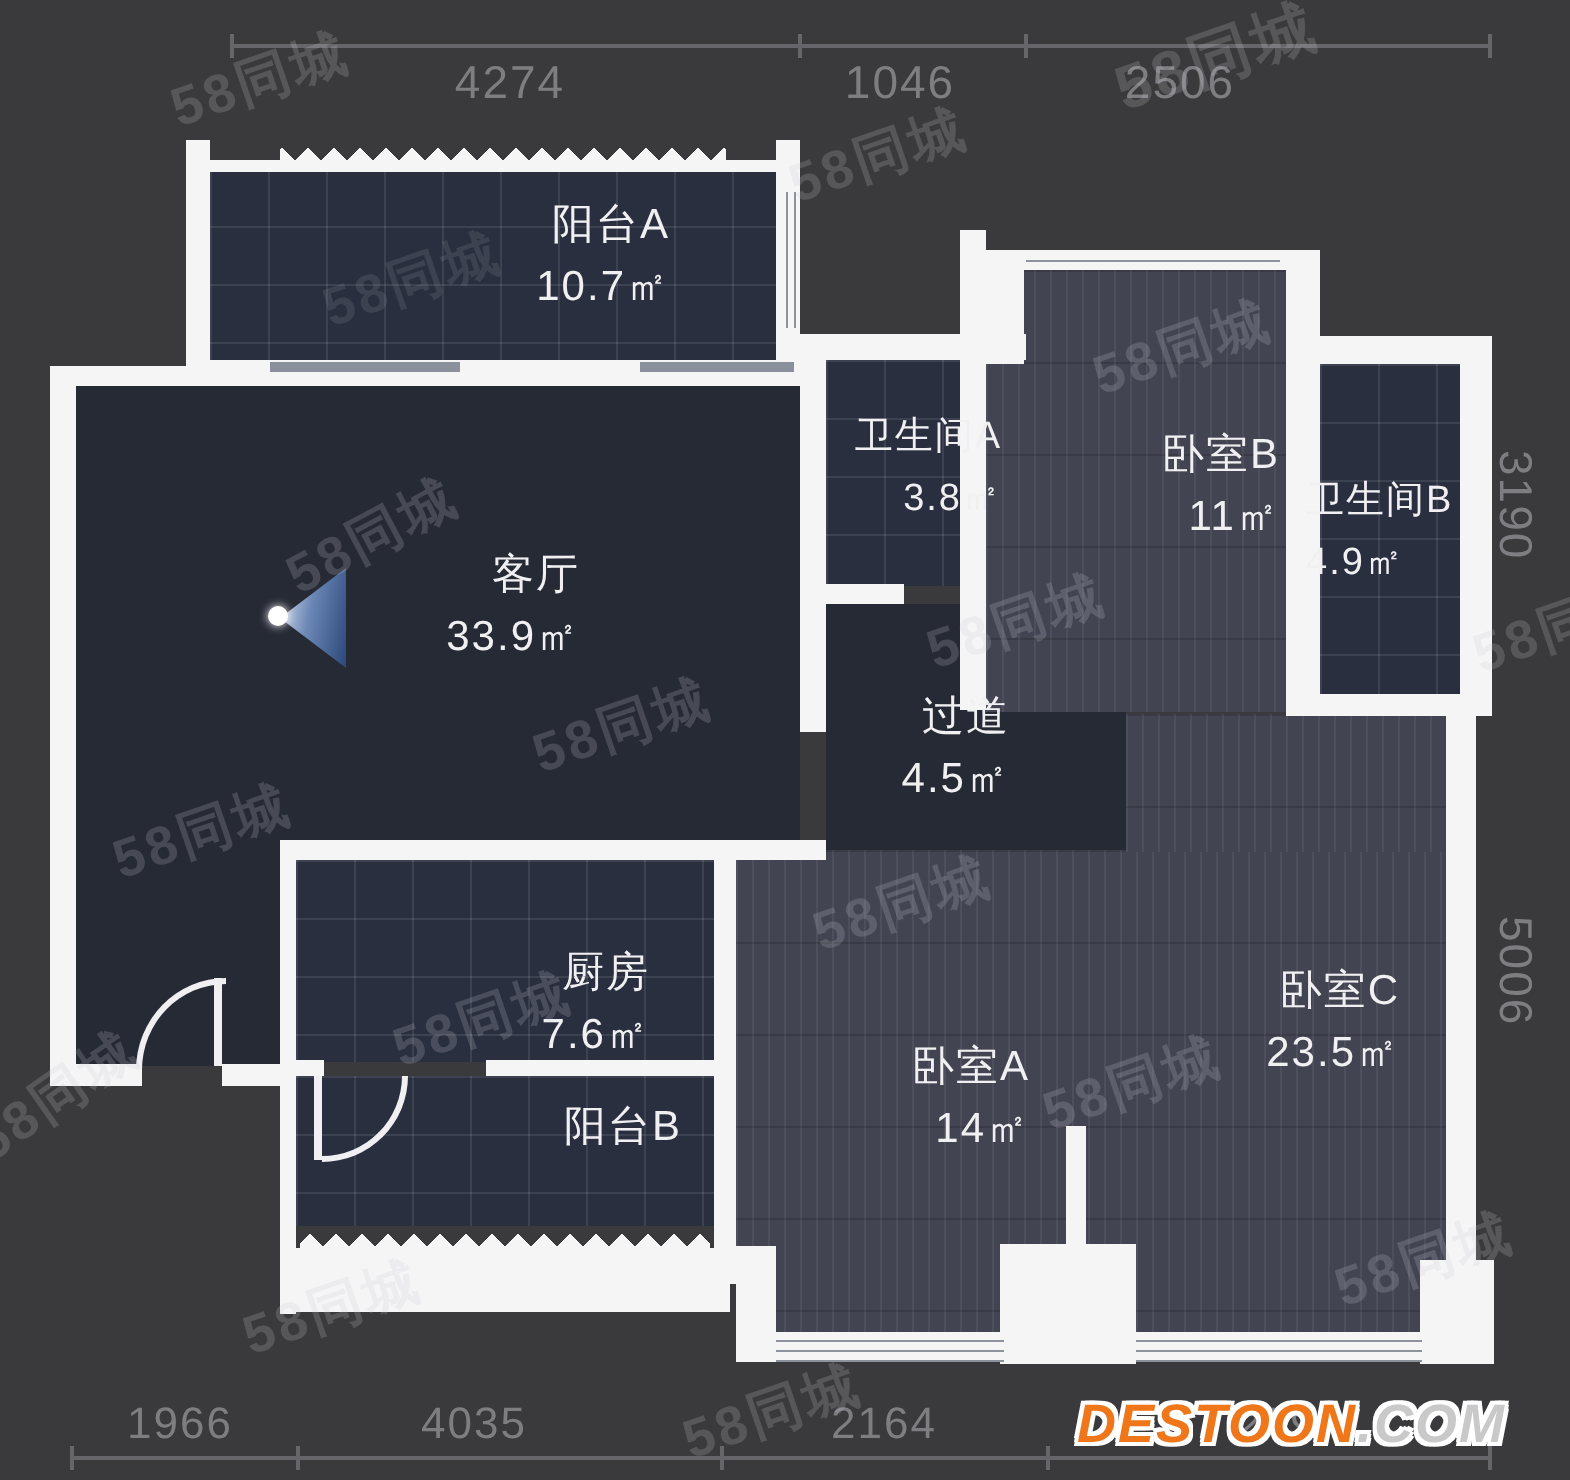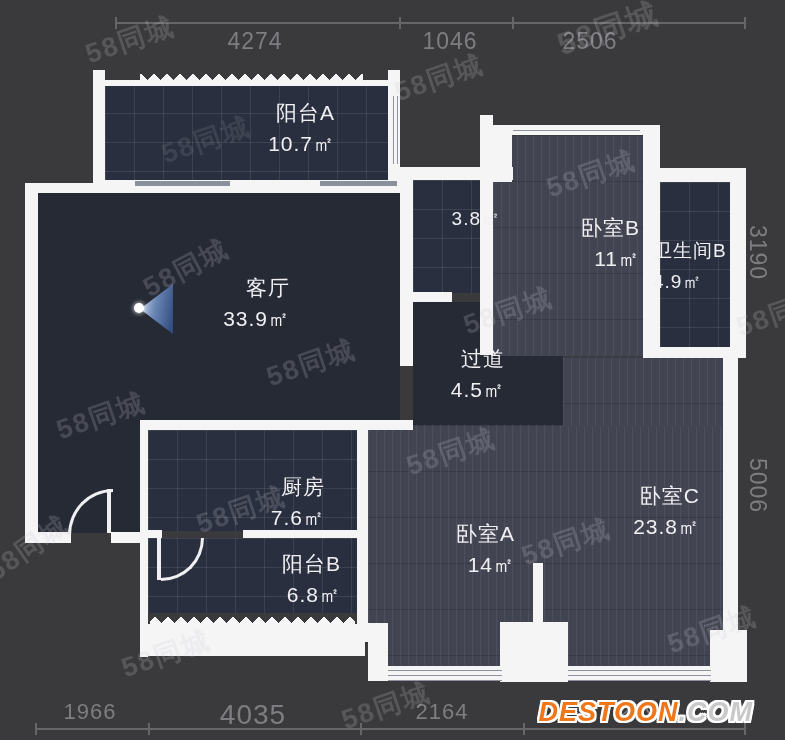--- a/index.html
+++ b/index.html
@@ -117,49 +117,49 @@
 
   <div class="rlabel" style="left:160px;top:97px;width:175px;">
     <div>阳台A</div>
     <div>10.7㎡</div>
   </div>
   <div class="rlabel" style="left:150px;top:272px;width:140px;">
     <div>客厅</div>
     <div>33.9㎡</div>
   </div>
   <div class="rlabel" style="left:393px;top:203px;width:108px;font-size:19px;">
+    <div>卫生间A</div>
     <div>3.8㎡</div>
   </div>
   <div class="rlabel" style="left:510px;top:212px;width:130px;">
     <div>卧室B</div>
     <div>11㎡</div>
   </div>
   <div class="rlabel" style="left:645px;top:235px;width:95px;font-size:19px;text-align:left;padding-left:8px;">
     <div>卫生间B</div>
     <div>4.9㎡</div>
   </div>
   <div class="rlabel" style="left:390px;top:343px;width:115px;">
     <div>过道</div>
     <div>4.5㎡</div>
   </div>
   <div class="rlabel" style="left:180px;top:471px;width:145px;">
     <div>厨房</div>
     <div>7.6㎡</div>
   </div>
   <div class="rlabel" style="left:196px;top:548px;width:145px;">
     <div>阳台B</div>
-    <div>6.8㎡</div>
   </div>
   <div class="rlabel" style="left:385px;top:518px;width:130px;">
     <div>卧室A</div>
     <div>14㎡</div>
   </div>
   <div class="rlabel" style="left:570px;top:480px;width:130px;">
     <div>卧室C</div>
-    <div>23.8㎡</div>
+    <div>23.5㎡</div>
   </div>
 
   <div class="dimline" style="left:115px;top:22px;width:630px;height:2px;"></div>
   <div class="tick" style="left:115px;top:17px;"></div>
   <div class="tick" style="left:399px;top:17px;"></div>
   <div class="tick" style="left:512px;top:17px;"></div>
   <div class="tick" style="left:744px;top:17px;"></div>
   <div class="dim" style="left:175px;top:28px;width:160px;">4274</div>
   <div class="dim" style="left:380px;top:28px;width:140px;">1046</div>
   <div class="dim" style="left:520px;top:28px;width:140px;">2506</div>
@@ -167,21 +167,21 @@
   <div class="dim v" style="left:744px;top:225px;">3190</div>
   <div class="dim v" style="left:744px;top:458px;">5006</div>
 
   <div class="dimline" style="left:35px;top:728px;width:711px;height:2px;"></div>
   <div class="tick" style="left:35px;top:723px;"></div>
   <div class="tick" style="left:148px;top:723px;"></div>
   <div class="tick" style="left:360px;top:723px;"></div>
   <div class="tick" style="left:523px;top:723px;"></div>
   <div class="tick" style="left:744px;top:723px;"></div>
   <div class="dim" style="left:20px;top:699px;width:140px;font-size:22px;">1966</div>
-  <div class="dim" style="left:183px;top:699px;width:140px;font-size:28px;">4035</div>
+  <div class="dim" style="left:167px;top:699px;width:140px;font-size:22px;">4035</div>
   <div class="dim" style="left:372px;top:699px;width:140px;font-size:22px;">2164</div>
   <div class="dim" style="left:575px;top:699px;width:140px;font-size:22px;">2794</div>
 
   <span class="wm" style="left:84px;top:22px;">58同城</span>
   <span class="wm" style="left:556px;top:8px;font-size:31px;">58同城</span>
   <span class="wm" style="left:393px;top:60px;">58同城</span>
   <span class="wm" style="left:160px;top:122px;opacity:.12;">58同城</span>
   <span class="wm" style="left:545px;top:156px;">58同城</span>
   <span class="wm" style="left:140px;top:250px;transform:rotate(-28deg);">58同城</span>
   <span class="wm" style="left:462px;top:293px;">58同城</span>

